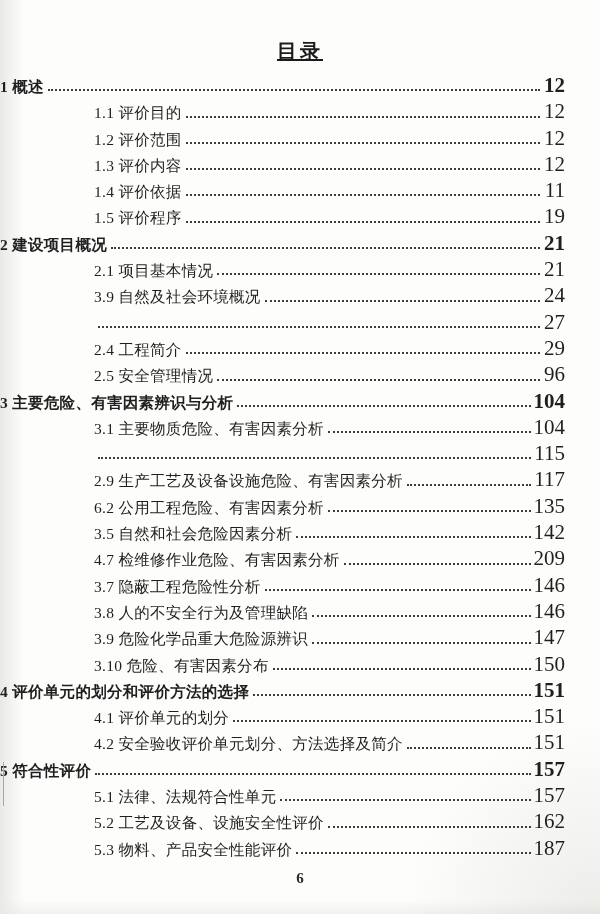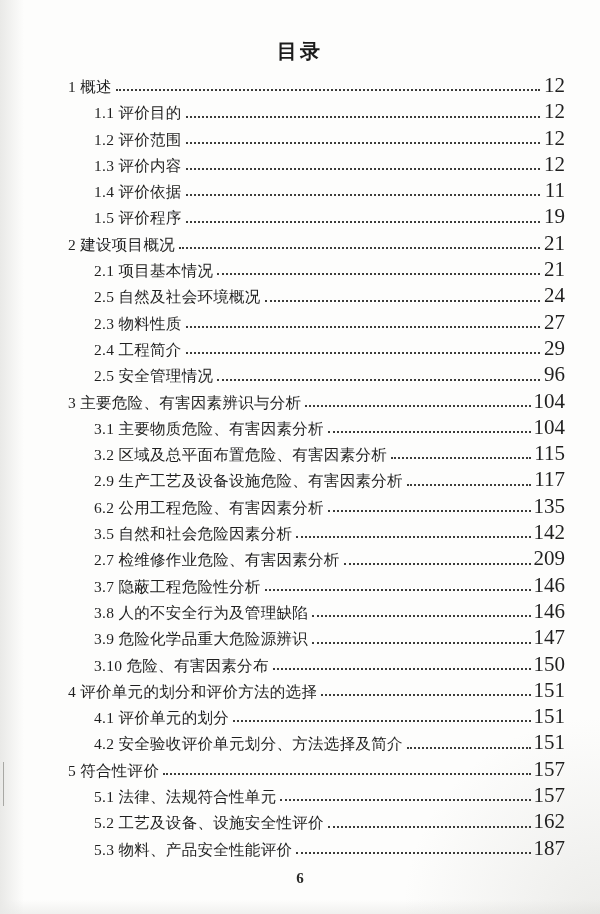--- a/index.html
+++ b/index.html
@@ -34,37 +34,37 @@
     background: #a8a8a4;
   }
   .doc-title {
     padding-top: 38px;
     text-align: center;
     font-size: 20px;
     font-weight: 700;
     letter-spacing: 3px;
     line-height: 26px;
     color: #1b1b1b;
+    text-decoration: underline;
   }
   .toc-list {
     margin-top: 8px;
   }
   .toc-row {
     display: flex;
     align-items: baseline;
     height: 26.3px;
     line-height: 26.3px;
     box-sizing: border-box;
     padding-right: 35px;
     font-size: 15.5px;
     white-space: nowrap;
   }
   .toc-row.level-1 {
-    padding-left: 68px;
-    font-weight: 400;
+    font-weight: 700;
   }
   .toc-row.level-2 {
     padding-left: 94px;
     font-weight: 400;
   }
   .toc-label {
     flex: none;
     letter-spacing: 0.3px;
   }
   .toc-dots {
@@ -139,26 +139,25 @@
     <span class="toc-label">2 建设项目概况</span>
     <span class="toc-dots"></span>
     <span class="toc-page">21</span>
   </div>
       <div class="toc-row level-2">
     <span class="toc-label">2.1 项目基本情况</span>
     <span class="toc-dots"></span>
     <span class="toc-page">21</span>
   </div>
       <div class="toc-row level-2">
-    <span class="toc-label">2.5 自然及社会环境概况</span>
+    <span class="toc-label">3.9 自然及社会环境概况</span>
     <span class="toc-dots"></span>
     <span class="toc-page">24</span>
   </div>
       <div class="toc-row level-2">
-    <span class="toc-label">2.3 物料性质</span>
     <span class="toc-dots"></span>
     <span class="toc-page">27</span>
   </div>
       <div class="toc-row level-2">
     <span class="toc-label">2.4 工程简介</span>
     <span class="toc-dots"></span>
     <span class="toc-page">29</span>
   </div>
       <div class="toc-row level-2">
     <span class="toc-label">2.5 安全管理情况</span>
@@ -169,41 +168,40 @@
     <span class="toc-label">3 主要危险、有害因素辨识与分析</span>
     <span class="toc-dots"></span>
     <span class="toc-page">104</span>
   </div>
       <div class="toc-row level-2">
     <span class="toc-label">3.1 主要物质危险、有害因素分析</span>
     <span class="toc-dots"></span>
     <span class="toc-page">104</span>
   </div>
       <div class="toc-row level-2">
-    <span class="toc-label">3.2 区域及总平面布置危险、有害因素分析</span>
     <span class="toc-dots"></span>
     <span class="toc-page">115</span>
   </div>
       <div class="toc-row level-2">
     <span class="toc-label">2.9 生产工艺及设备设施危险、有害因素分析</span>
     <span class="toc-dots"></span>
     <span class="toc-page">117</span>
   </div>
       <div class="toc-row level-2">
     <span class="toc-label">6.2 公用工程危险、有害因素分析</span>
     <span class="toc-dots"></span>
     <span class="toc-page">135</span>
   </div>
       <div class="toc-row level-2">
     <span class="toc-label">3.5 自然和社会危险因素分析</span>
     <span class="toc-dots"></span>
     <span class="toc-page">142</span>
   </div>
       <div class="toc-row level-2">
-    <span class="toc-label">2.7 检维修作业危险、有害因素分析</span>
+    <span class="toc-label">4.7 检维修作业危险、有害因素分析</span>
     <span class="toc-dots"></span>
     <span class="toc-page">209</span>
   </div>
       <div class="toc-row level-2">
     <span class="toc-label">3.7 隐蔽工程危险性分析</span>
     <span class="toc-dots"></span>
     <span class="toc-page">146</span>
   </div>
       <div class="toc-row level-2">
     <span class="toc-label">3.8 人的不安全行为及管理缺陷</span>

